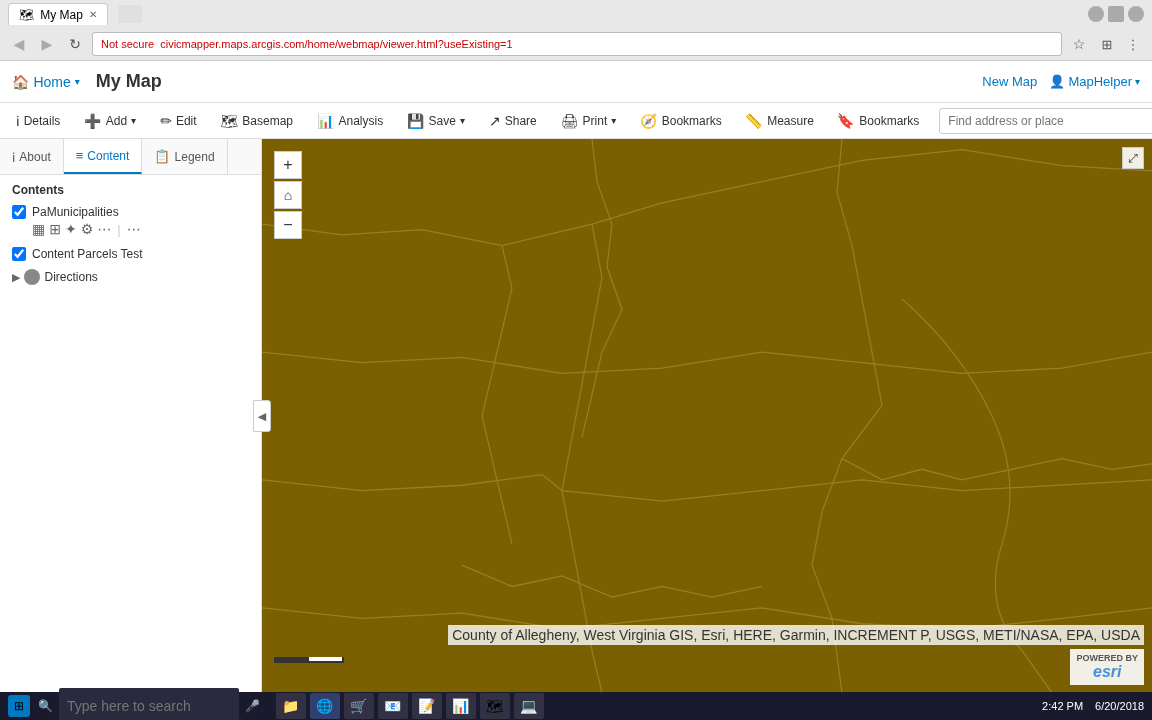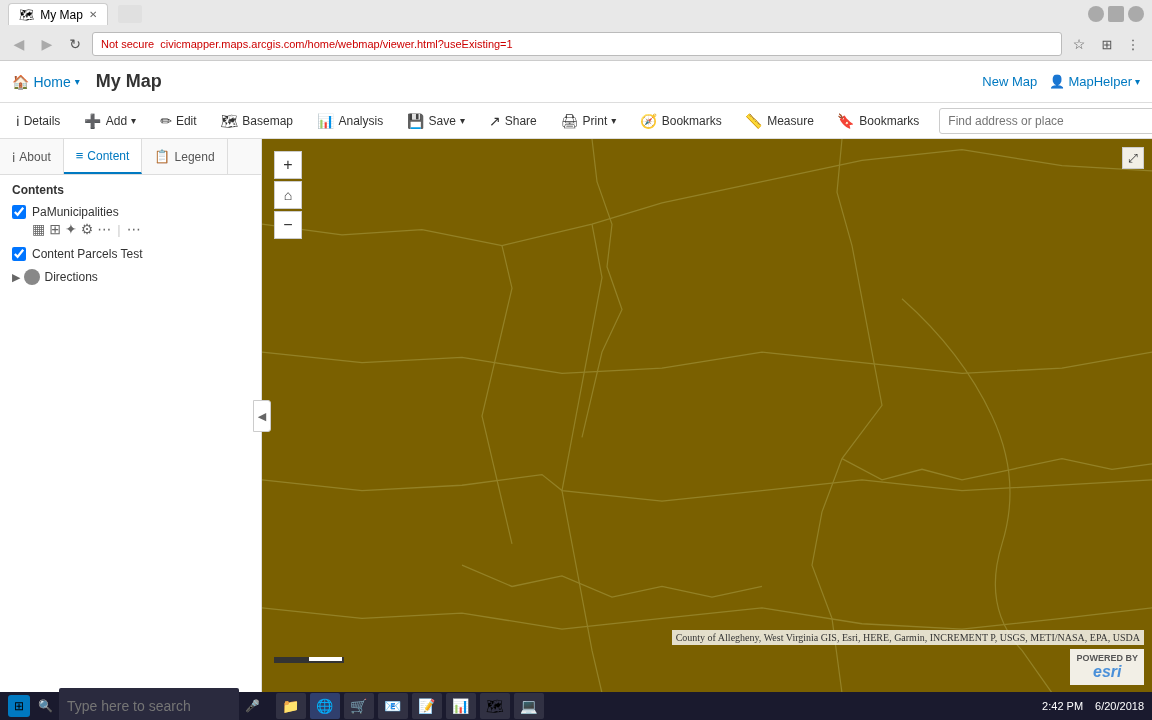--- a/index.html
+++ b/index.html
@@ -63,21 +63,21 @@
 
     
     .map-svg { position: absolute; top: 0; left: 0; width: 100%; height: 100%; }
 
     
     .map-controls { position: absolute; top: 12px; left: 12px; display: flex; flex-direction: column; gap: 2px; }
     .map-ctrl-btn { width: 28px; height: 28px; background: #fff; border: 1px solid #ccc; cursor: pointer; font-size: 16px; display: flex; align-items: center; justify-content: center; color: #333; }
 
     
     .map-attribution { position: absolute; bottom: 8px; left: 0; right: 0; display: flex; justify-content: space-between; align-items: flex-end; padding: 0 8px; pointer-events: none; }
-    .map-attr-text { font-size: 10px; color: #333; background: rgba(255,255,255,0.8); padding: 2px 4px; font-family: Liberation Serif, serif; }
+    .map-attr-text { font-size: 14px; color: #333; background: rgba(255,255,255,0.8); padding: 2px 4px; }
     .esri-logo { background: rgba(255,255,255,0.9); padding: 4px 6px; font-size: 10px; font-weight: bold; color: #333; display: flex; flex-direction: column; align-items: center; }
     .esri-logo-text { font-size: 16px; font-weight: bold; color: #4a90d9; font-style: italic; }
     .esri-powered { font-size: 9px; color: #555; }
 
     
     .scale-bar { position: absolute; bottom: 30px; left: 12px; }
 
     
     .taskbar { height: 28px; background: #1a1a2e; display: flex; align-items: center; padding: 0 8px; gap: 8px; position: fixed; bottom: 0; width: 1152px; }
     .taskbar-icon { width: 22px; height: 22px; background: #0079c1; border-radius: 3px; display: flex; align-items: center; justify-content: center; font-size: 12px; cursor: pointer; }

